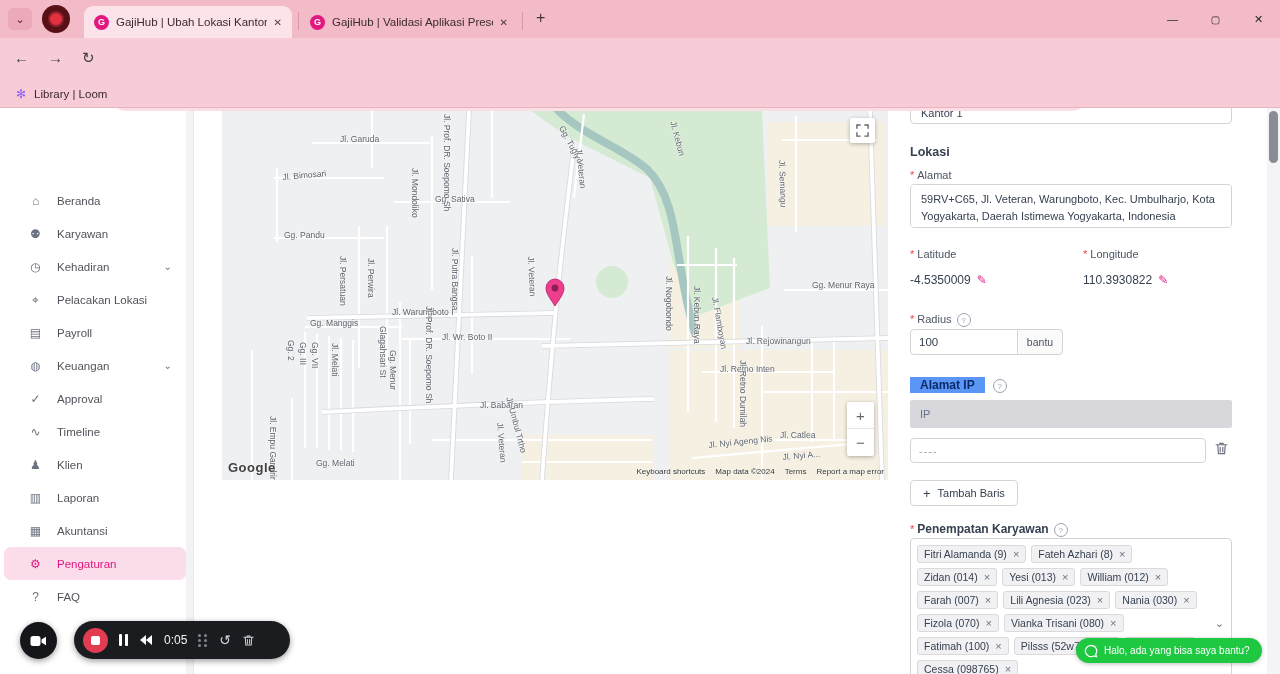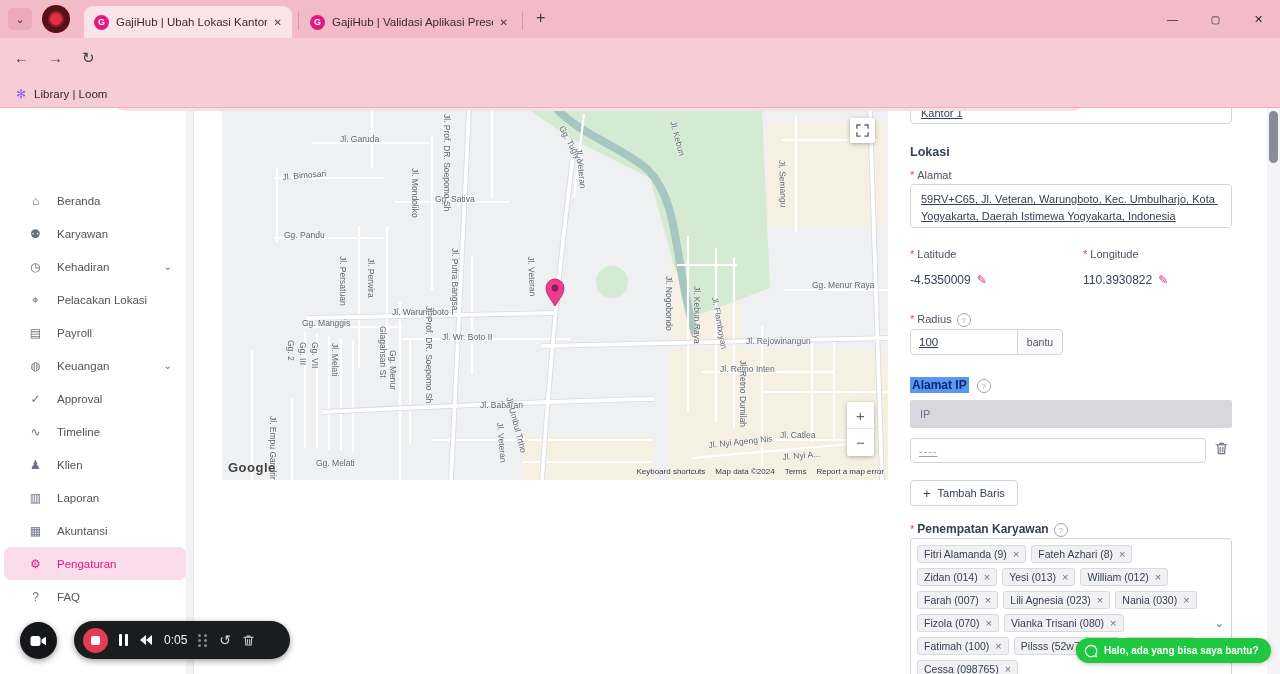--- a/index.html
+++ b/index.html
@@ -65,37 +65,37 @@
   .panel{position:absolute;left:910px;top:0;width:322px;height:566px;font-size:11px;}
   .req{color:#ef4444;margin-right:3px;}
   .flabel{color:#4b5563;font-size:11px;}
   .fbox{border:1px solid #d1d5db;border-radius:4px;box-sizing:border-box;background:#fff;}
   .qicon{display:inline-flex;width:12px;height:12px;border:1px solid #9ca3af;border-radius:50%;color:#9ca3af;
     font-size:8px;align-items:center;justify-content:center;margin-left:5px;vertical-align:middle;}
   .pencil{color:#e0187f;font-size:12px;margin-left:6px;cursor:pointer;}
   .tag{display:inline-flex;align-items:center;background:#f1f1f4;border:1px solid #d9d9de;border-radius:3px;
     padding:2px 6px;font-size:10.5px;color:#374151;gap:6px;}
   .tx{color:#6b7280;cursor:pointer;font-size:11px;line-height:1;}
-  input,textarea{font-family:"Liberation Sans",sans-serif;outline:none;text-decoration:underline;}
+  input,textarea{font-family:"Liberation Sans",sans-serif;outline:none;}
   
   .cam-bubble{position:absolute;left:20px;top:622px;width:37px;height:37px;border-radius:50%;background:#151619;
     display:flex;align-items:center;justify-content:center;z-index:30;cursor:pointer;box-shadow:0 2px 6px rgba(0,0,0,.4);}
   .loom-pill{position:absolute;left:74px;top:621px;width:216px;height:38px;border-radius:19px;background:#1b1c20;
     display:flex;align-items:center;padding:0 9px;box-sizing:border-box;gap:11px;z-index:30;box-shadow:0 2px 6px rgba(0,0,0,.4);}
   .stopbtn{width:25px;height:25px;border-radius:50%;background:#e23c50;display:flex;align-items:center;justify-content:center;cursor:pointer;}
   .stopbtn i{display:block;width:9px;height:9px;background:#fff;border-radius:2px;}
   .pauseic{display:flex;gap:3px;cursor:pointer;}
   .pauseic i{display:block;width:3px;height:12px;background:#fff;border-radius:1px;}
   .loomtime{color:#f3f4f6;font-size:12px;}
   .gridd{display:grid;grid-template-columns:4px 4px;grid-gap:2px;cursor:grab;}
   .gridd i{width:3px;height:3px;border-radius:50%;background:#84868d;}
   .restartic{color:#d1d5db;font-size:14px;cursor:pointer;}
   .chat{position:absolute;left:1076px;top:638px;height:25px;background:#1ec841;border-radius:13px;display:flex;
     align-items:center;gap:6px;padding:0 12px 0 8px;z-index:30;cursor:pointer;box-shadow:0 1px 4px rgba(0,0,0,.25);}
-  .chat span{color:#fff;font-size:10px;font-weight:bold;}
+  .chat span{color:#fff;font-size:10px;font-weight:normal;}
   .vscroll{position:absolute;right:0;top:108px;width:13px;height:566px;background:#f4f4f6;z-index:25;}
   .vthumb{position:absolute;left:2px;top:3px;width:9px;height:52px;border-radius:5px;background:#888c93;cursor:pointer;}
 </style>
 </head>
 <body>
 
 <div class="screen">
 
   <div class="main">
 
@@ -239,21 +239,21 @@
           <span class="ml" style="left: 198px; top: 58px; transform: rotate(90deg);">Jl. Mondoliko</span>
           <span class="ml" style="left: 344px; top: 14px; transform: rotate(62deg);">Gg. Tugiyo</span>
           <span class="ml" style="left: 362px; top: 38px; transform: rotate(84deg);">Jl. Veteran</span>
           <span class="ml" style="left: 456px; top: 10px; transform: rotate(75deg);">Jl. Kebun</span>
           <span class="ml" style="left: 565px; top: 50px; transform: rotate(88deg);">Jl. Semangu</span>
           <span class="ml" style="left: 230px; top: 4px; transform: rotate(90deg);">Jl. Prof. DR. Soepomo Sh</span>
           <span class="ml" style="left: 126px; top: 146px; transform: rotate(90deg);">Jl. Persatuan</span>
           <span class="ml" style="left: 154px; top: 148px; transform: rotate(90deg);">Jl. Perwira</span>
           <span class="ml" style="left: 238px; top: 138px; transform: rotate(90deg);">Jl. Putra Bangsa</span>
           <span class="ml" style="left: 314px; top: 146px; transform: rotate(87deg);">Jl. Veteran</span>
-          <span class="ml" style="left: 80px; top: 208px;">Gg. Manggis</span>
+          <span class="ml" style="left: 88px; top: 208px;">Gg. Manggis</span>
           <span class="ml" style="left: 170px; top: 197px;">Jl. Warungboto I</span>
           <span class="ml" style="left: 166px; top: 216px; transform: rotate(90deg);">Glagahsari St</span>
           <span class="ml" style="left: 220px; top: 222px;">Jl. Wr. Boto II</span>
           <span class="ml" style="left: 212px; top: 196px; transform: rotate(90deg);">Jl. Prof. DR. Soepomo Sh</span>
           <span class="ml" style="left: 452px; top: 166px; transform: rotate(90deg);">Jl. Nogobondo</span>
           <span class="ml" style="left: 480px; top: 176px; transform: rotate(90deg);">Jl. Kebun Raya</span>
           <span class="ml" style="left: 498px; top: 186px; transform: rotate(80deg);">Jl. Flamboyan</span>
           <span class="ml" style="left: 590px; top: 170px;">Gg. Menur Raya</span>
           <span class="ml" style="left: 524px; top: 226px;">Jl. Rejowinangun</span>
           <span class="ml" style="left: 498px; top: 254px;">Jl. Retno Inten</span>
@@ -313,21 +313,21 @@
         <span>110.3930822</span><span class="pencil">✎</span>
       </div>
 
       <div class="abs" style="left:0;top:205px;">
         <span class="req">*</span><span class="flabel">Radius</span><span class="qicon">?</span>
       </div>
       <input class="fbox abs" style="left: 0px; top: 221px; width: 108px; height: 26px; padding: 0px 8px; font-size: 11.5px; color: rgb(55, 65, 81); border-radius: 4px 0px 0px 4px;" value="100">
       <div class="fbox abs" style="left:107px;top:221px;width:46px;height:26px;display:flex;align-items:center;justify-content:center;background:#fafafa;border-radius:0 4px 4px 0;font-size:10.5px;color:#4b5563;">bantu</div>
 
       <div class="abs" style="left:0;top:270px;">
-        <span style="background:#5b96f7;color:#0a2d69;font-weight:bold;font-size:12px;padding:1px 2px;">Alamat IP</span>
+        <span style="background:#5b96f7;color:#0a2d69;font-weight:bold;font-size:12px;padding:1px 10px;">Alamat IP</span>
         <span class="qicon">?</span>
       </div>
       <div class="abs" style="left:0;top:292px;width:322px;height:28px;background:#d8d8dc;border-radius:2px;display:flex;align-items:center;padding-left:10px;box-sizing:border-box;color:#64748b;font-size:11px;">IP</div>
       <input class="fbox abs" style="left: 0px; top: 330px; width: 296px; height: 25px; padding: 0px 8px; font-size: 11px; color: rgb(156, 163, 175); letter-spacing: 1px; border-radius: 4px;" value="----">
       <span class="abs" style="left:304px;top:333px;cursor:pointer;">
         <svg width="15" height="15" viewBox="0 0 14 14">
           <path d="M2 3.5h10M5.5 3.5V2.2h3v1.3M3.5 3.5l.6 8.3h5.8l.6-8.3M5.8 5.8v4.3M8.2 5.8v4.3" stroke="#6b7280" stroke-width="1.1" fill="none" stroke-linecap="round"></path>
         </svg>
       </span>
       <div class="fbox abs" style="left:0;top:372px;height:26px;display:inline-flex;align-items:center;gap:7px;padding:0 12px;cursor:pointer;color:#374151;">

